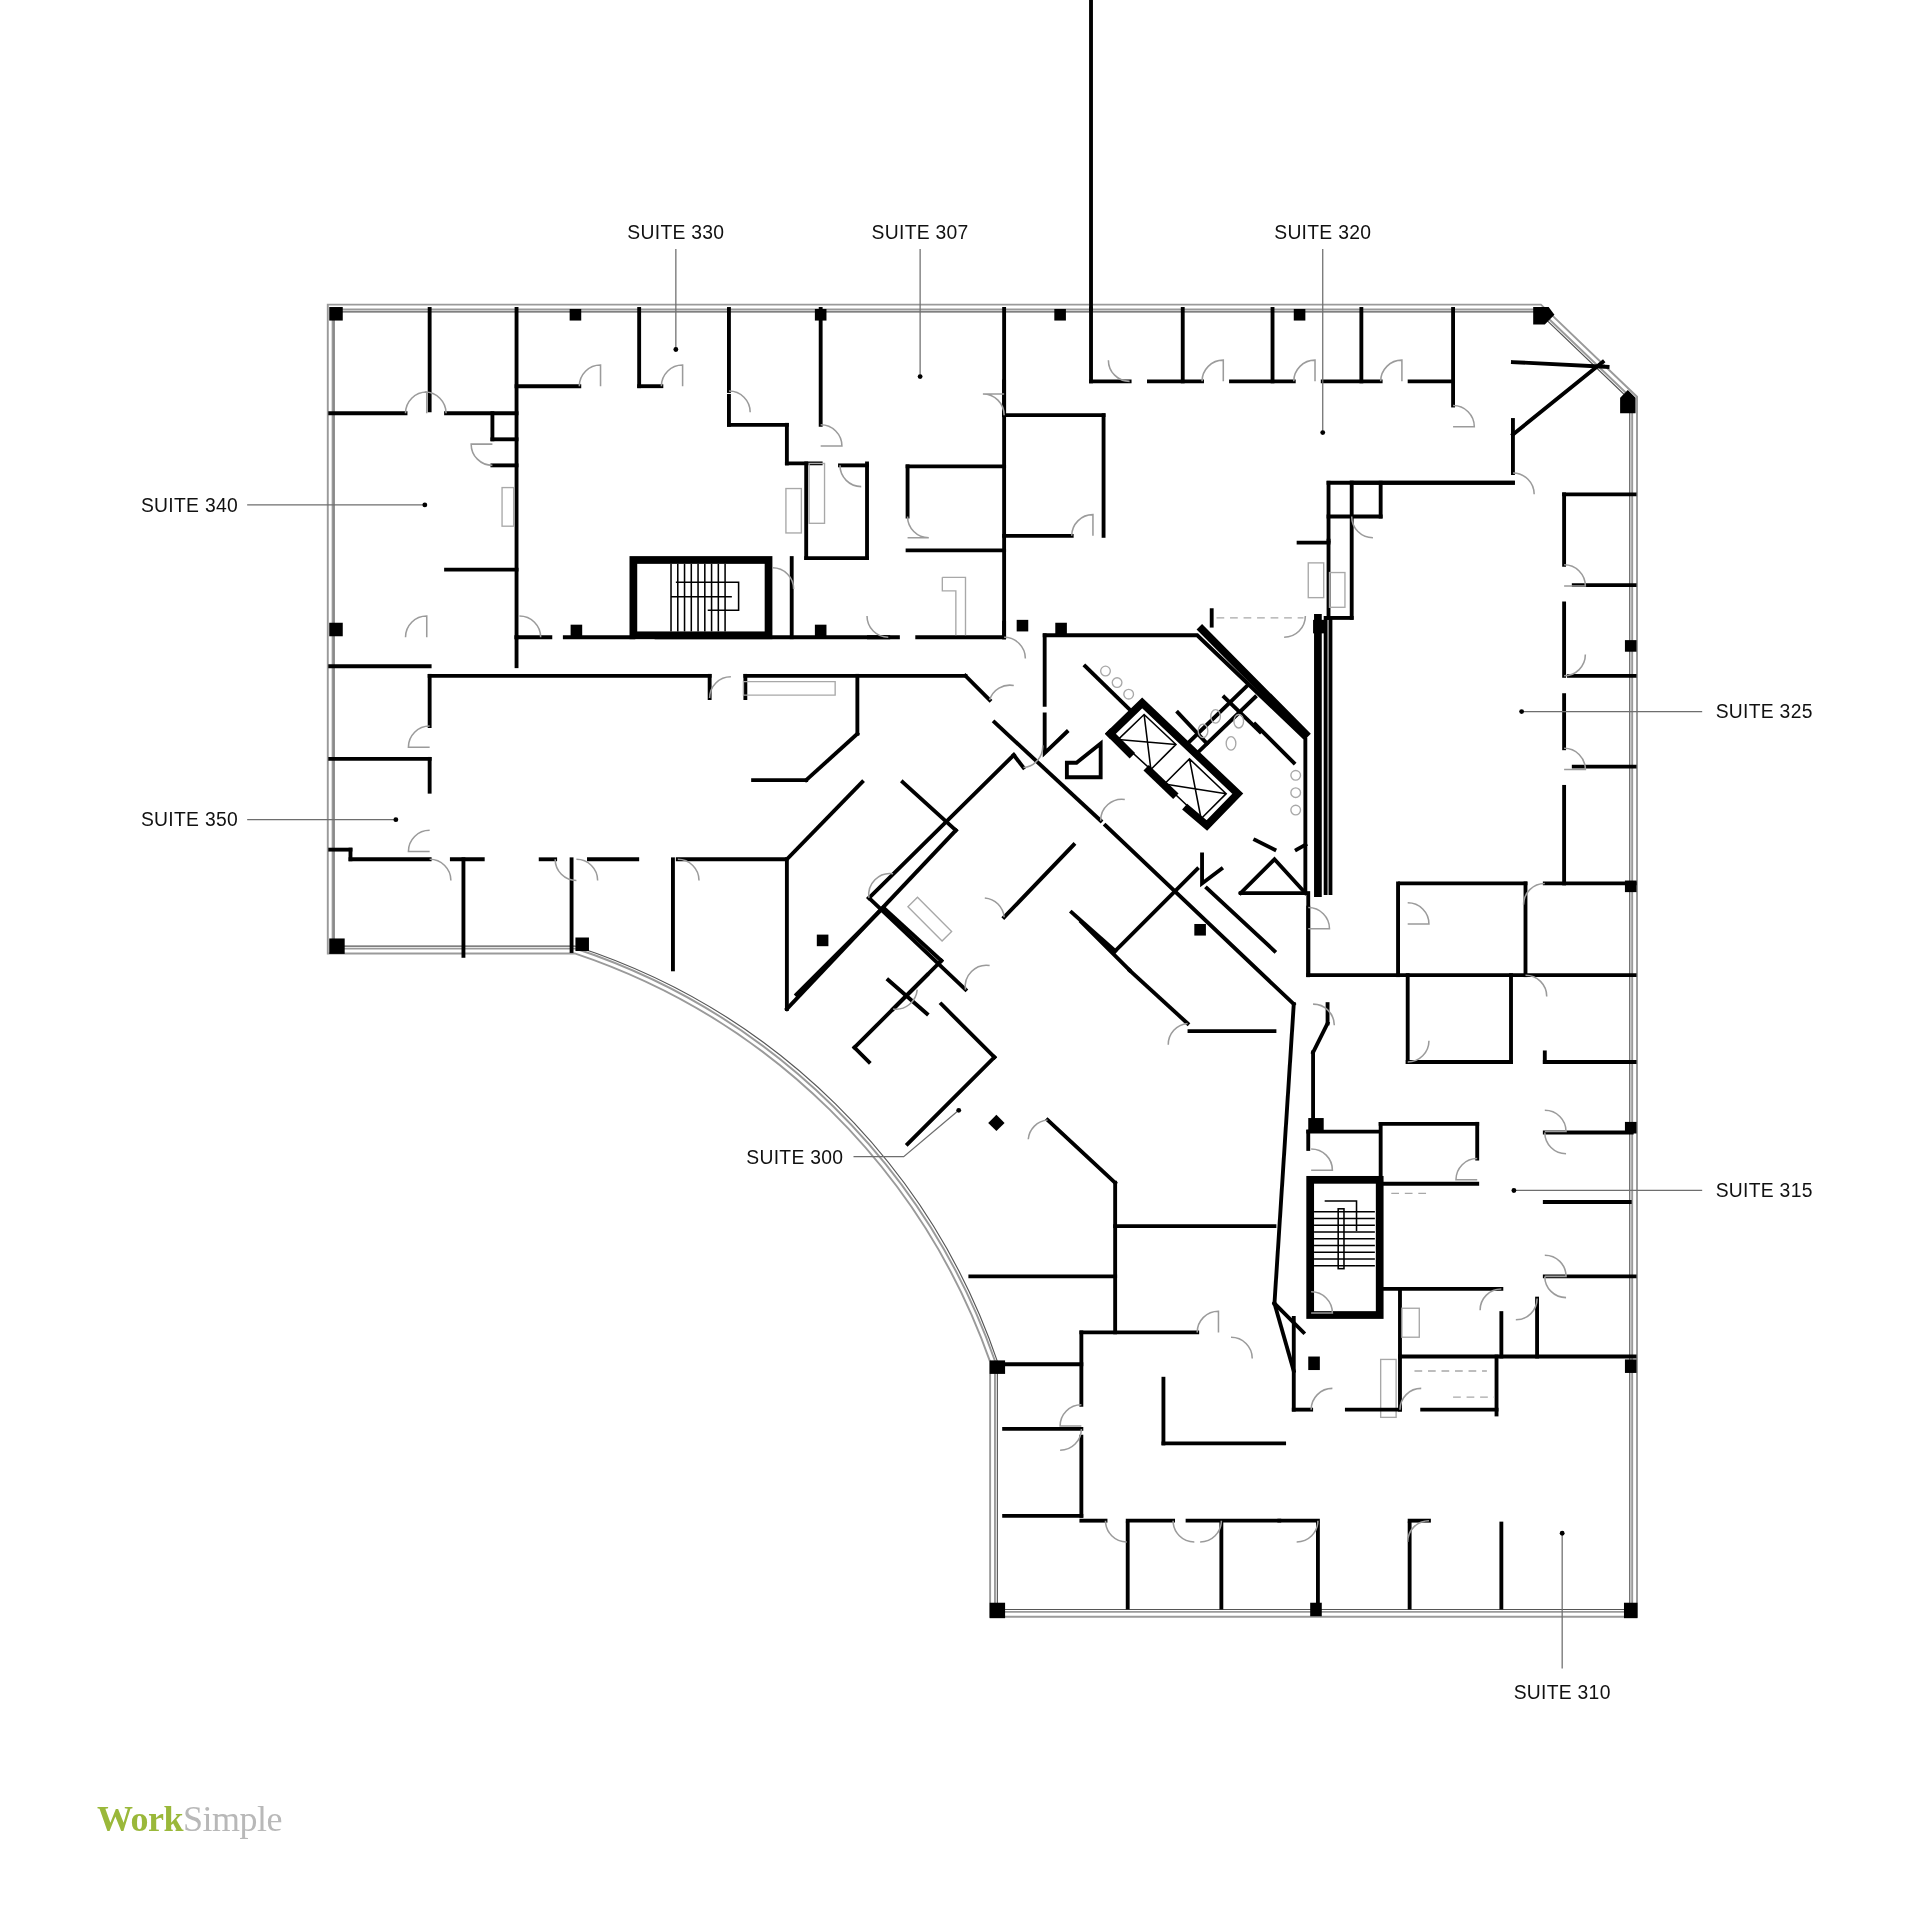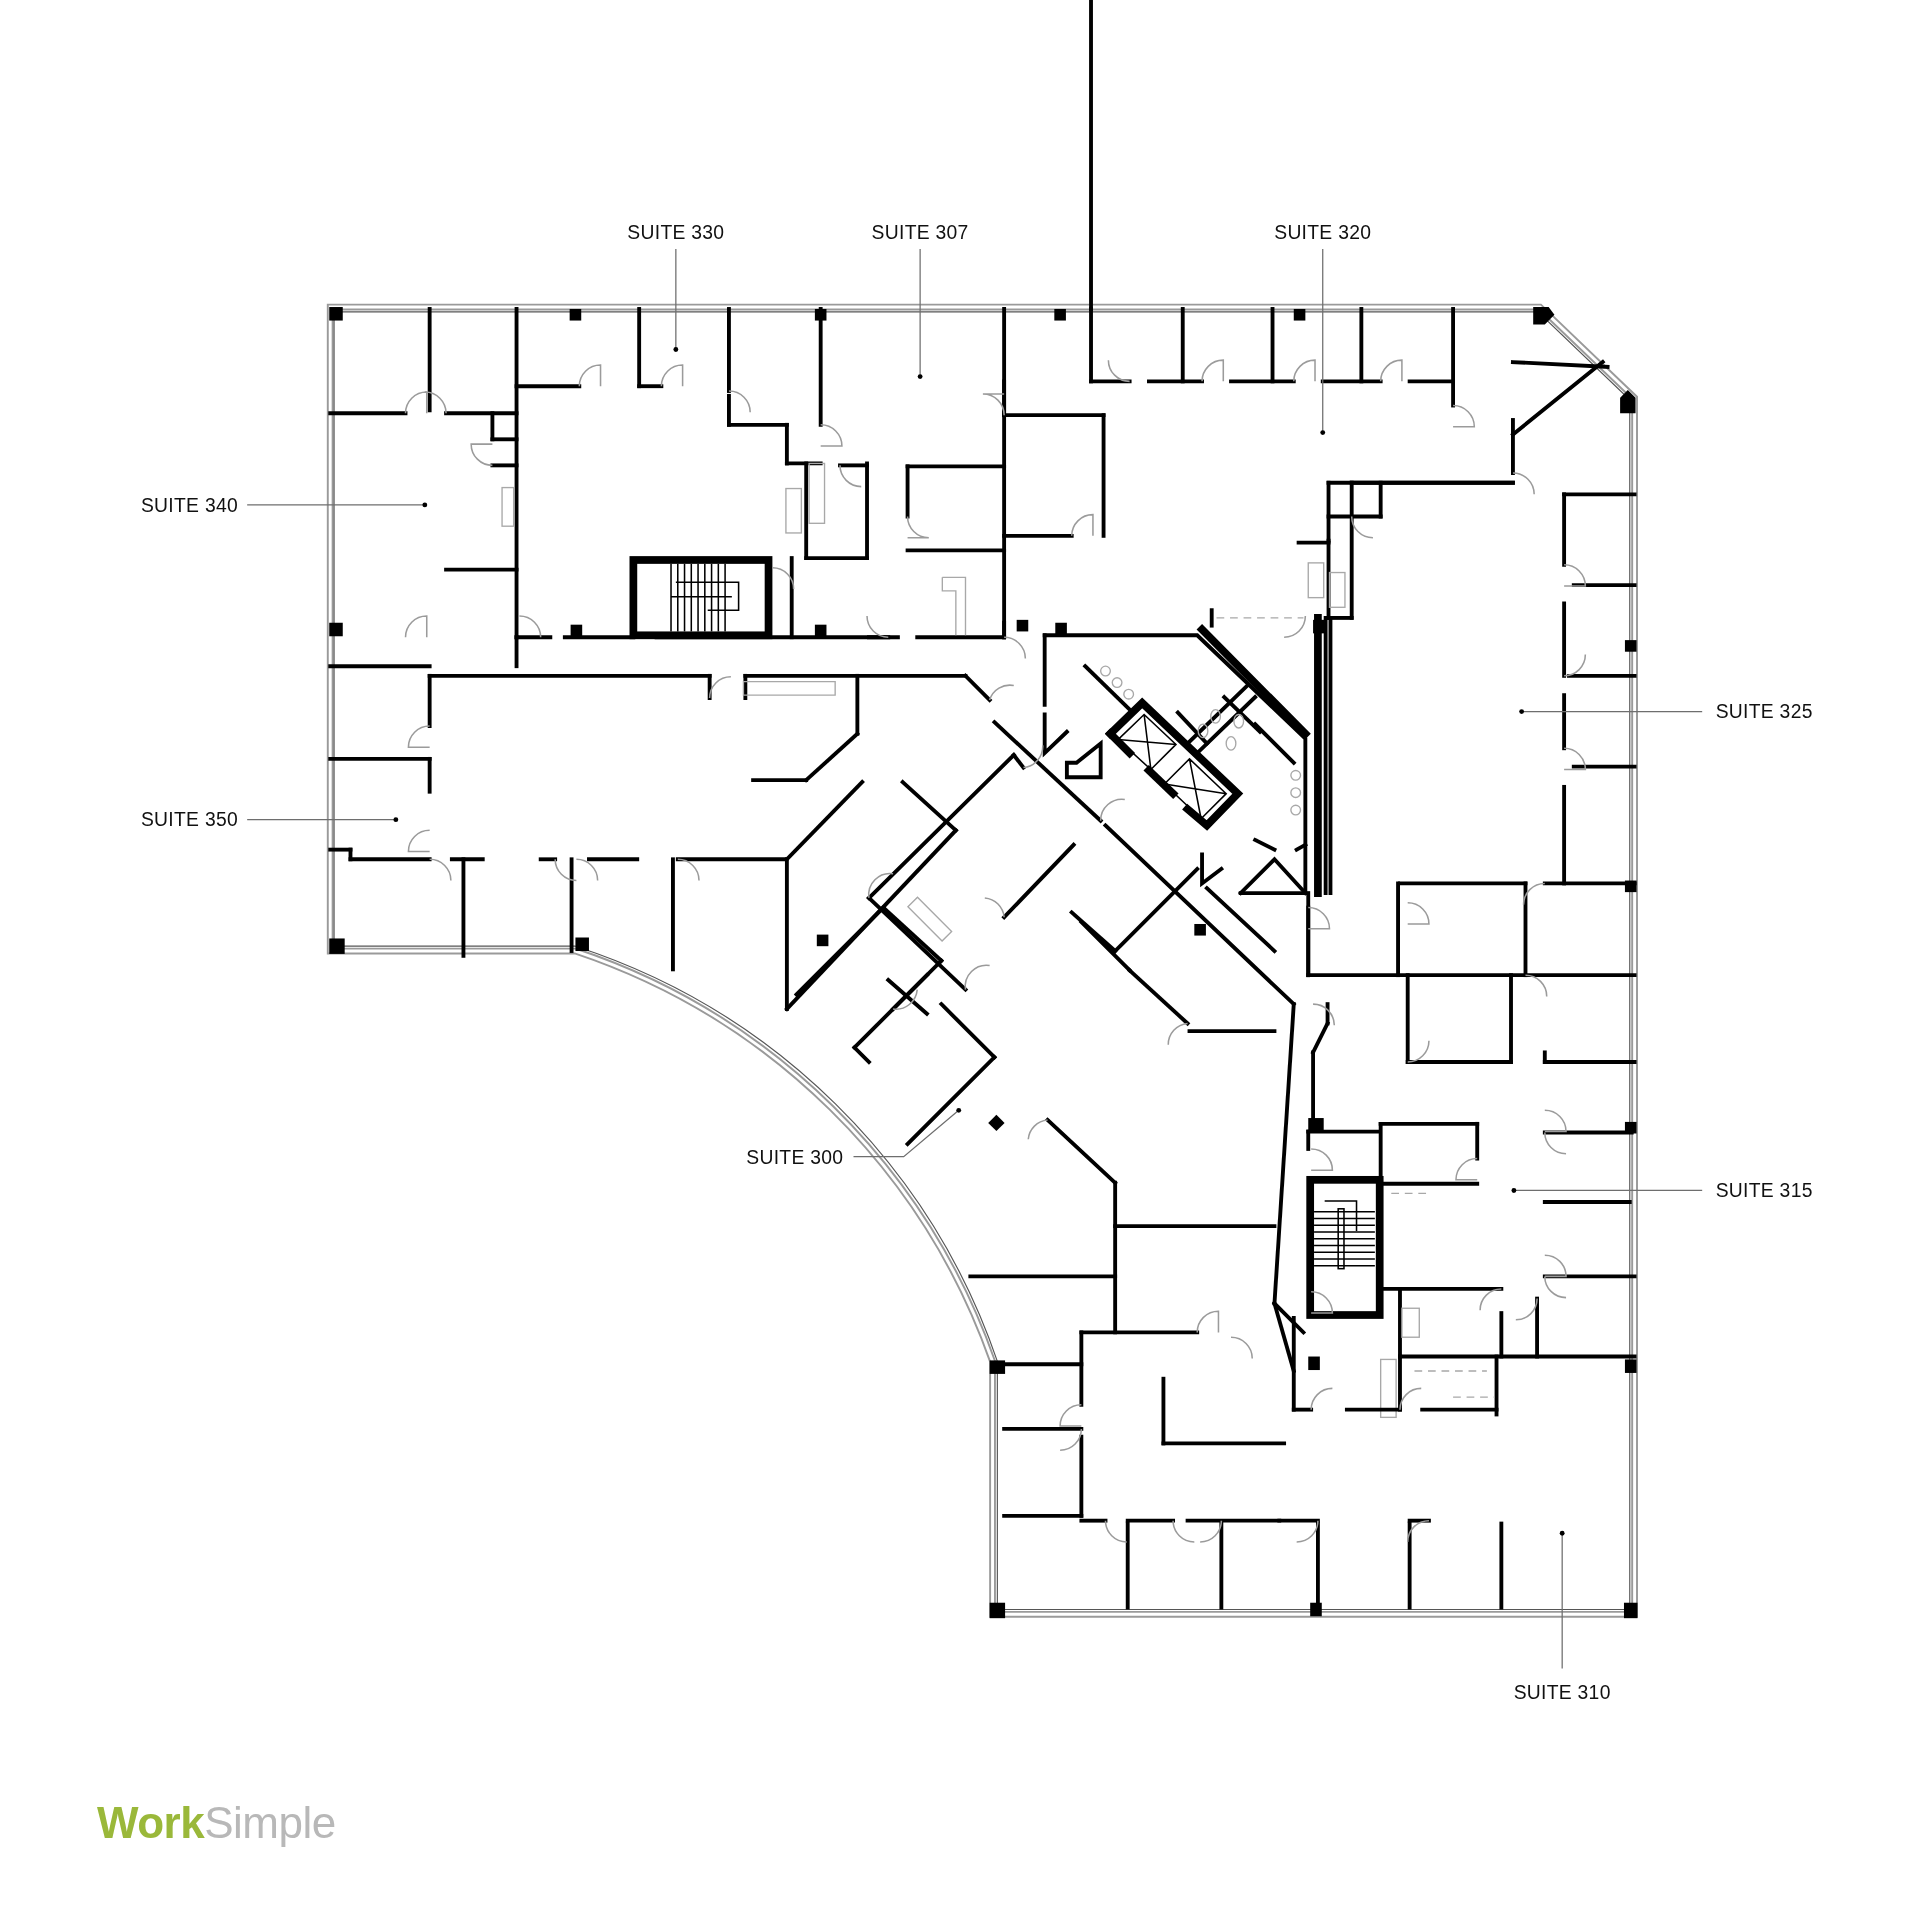--- a/index.html
+++ b/index.html
@@ -11,21 +11,21 @@
   .wall { fill:none; stroke:#000; stroke-width:4; stroke-linecap:square; }
   .wall-thick { fill:none; stroke:#000; stroke-width:8; stroke-linecap:square; }
   .thin { fill:none; stroke:#000; stroke-width:1.6; }
   .door { fill:none; stroke:#9b9b9b; stroke-width:1.6; }
   .fixture { fill:none; stroke:#a8a8a8; stroke-width:1.4; }
   .dash { fill:none; stroke:#a8a8a8; stroke-width:1.4; stroke-dasharray:8 6; }
   .col { fill:#000; }
   .leader { fill:none; stroke:#6e6e6e; stroke-width:1.3; }
   .dot { fill:#000; }
   .suite-label { font-family:"Liberation Sans", sans-serif; font-size:20px; fill:#111; letter-spacing:0.3px; }
-  .logo { position:absolute; left:97px; top:1798px; font-family:Liberation Sans, sans-serif; font-size:44px; letter-spacing:-0.5px; }
+  .logo { position:absolute; left:97px; top:1798px; font-family:Liberation Serif, serif; font-size:36px; letter-spacing:-0.5px; }
   .logo .w { color:#9ab83a; font-weight:bold; }
   .logo .s { color:#b8b8b8; font-weight:normal; }
 </style>
 </head>
 <body>
 
 <svg id="plan" viewBox="0 0 2000 2000" xmlns="http://www.w3.org/2000/svg">
 
   <g>
     <path class="ext" d="M342,318 L1595,318 L1693,412 L1693,1672 L1028,1672 L1028,1410 A 690 690 0 0 0 596,985 L342,985 Z"></path>

